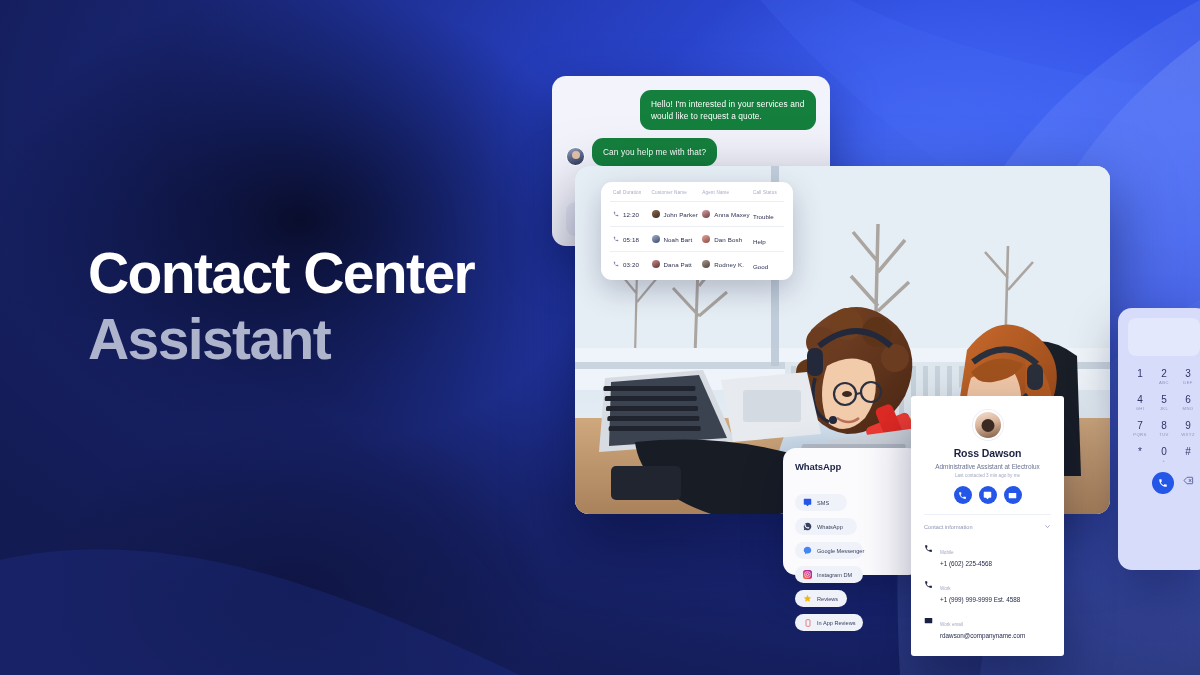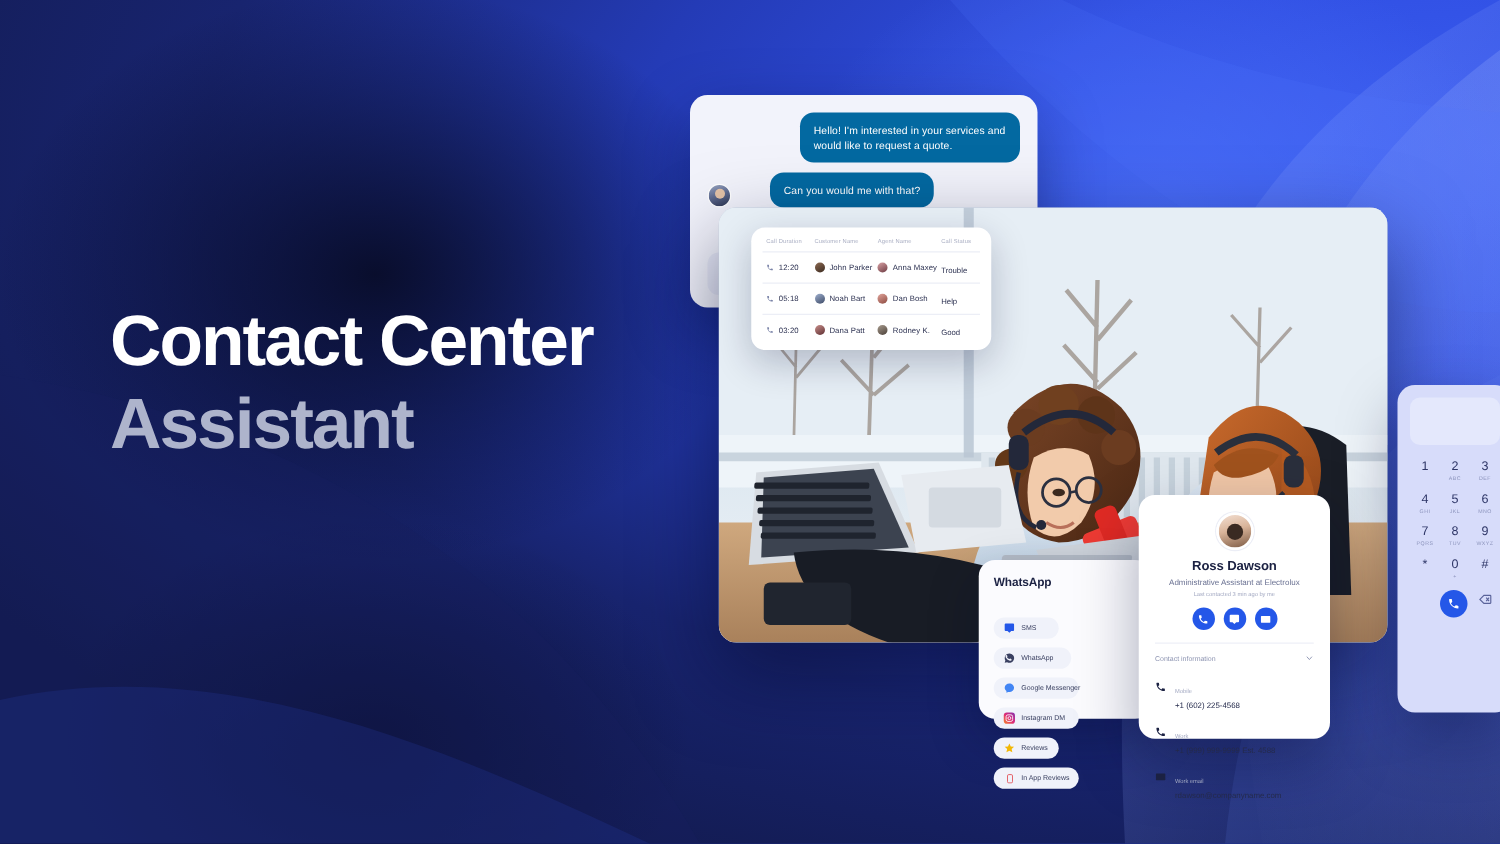--- a/index.html
+++ b/index.html
@@ -54,23 +54,23 @@
   .chat-card {
     left:552px; top:76px; width:278px; height:170px;
     background:#f2f3fb;
     box-shadow:0 18px 50px rgba(5,10,45,.38);
     padding:14px 14px 0 14px;
     overflow:hidden;
   }
   .bubble-row { display:flex; align-items:flex-end; gap:7px; margin-bottom:8px; }
   .bubble-row.right { justify-content:flex-end; }
   .bubble {
-    background:#0369a1; color:#fff; border-radius:11px;
+    background:#15803d; color:#fff; border-radius:11px;
     padding:8px 11px; font-size:8.3px; line-height:12px;
-    max-width:176px; letter-spacing:.1px;margin-left:24px;
+    max-width:176px; letter-spacing:.1px;
   }
   .chat-avatar {
     width:19px; height:19px; border-radius:50%; flex:0 0 19px;
     background:linear-gradient(160deg,#9aa6c4 0%,#5d6a8e 48%,#2b3450 100%);
     border:1.5px solid #fff; position:relative; overflow:hidden;
   }
   .chat-avatar::after {
     content:""; position:absolute; left:50%; top:20%;
     width:8px; height:8px; border-radius:50%; transform:translateX(-50%);
     background:#e3c2a6;
@@ -129,22 +129,22 @@
     font-size:5.6px; color:#3a4061; white-space:nowrap;
   }
   .chip.w1 { width:52px; }
   .chip.w2 { width:62px; }
   .chip.w3 { width:68px; }
   .chip-ic { width:9px; height:9px; border-radius:2.5px; flex:0 0 9px;
              display:flex; align-items:center; justify-content:center; }
 
   
   .contact-card {
-    left:911px; top:396px; width:153px; height:195px;
-    background:#ffffff; border-radius:13px;
+    left:911px; top:396px; width:153px; height:260px;
+    background:#ffffff; border-radius:3px;
     box-shadow:0 20px 48px rgba(6,12,48,.34);
     padding:14px 13px 10px 13px;
   }
   .cc-avatar {
     width:30px; height:30px; border-radius:50%; margin:0 auto;
     background:linear-gradient(165deg,#f3dfd2 0%,#d9b49a 45%,#7c5a44 100%);
     border:2px solid #fff; box-shadow:0 0 0 1px #eceef6; position:relative; overflow:hidden;
   }
   .cc-avatar::after {
     content:""; position:absolute; left:50%; top:26%; transform:translateX(-50%);
@@ -232,21 +232,21 @@
     <div class="l1">Contact Center</div>
     <div class="l2">Assistant</div>
   </div>
 
   <div class="card chat-card">
     <div class="bubble-row right">
       <div class="bubble">Hello! I'm interested in your services and would like to request a quote.</div>
     </div>
     <div class="bubble-row">
       <div class="chat-avatar"></div>
-      <div class="bubble">Can you would me with that?</div>
+      <div class="bubble">Can you help me with that?</div>
     </div>
     <div class="chat-input">Write...</div>
   </div>
 
   <div class="card photo-card">
     <svg viewBox="0 0 535 348" preserveAspectRatio="xMidYMid slice">
       <defs>
         <linearGradient id="sky" x1="0" y1="0" x2="0" y2="1">
           <stop offset="0%" stop-color="#cfdce9"></stop>
           <stop offset="55%" stop-color="#dce7f0"></stop>

